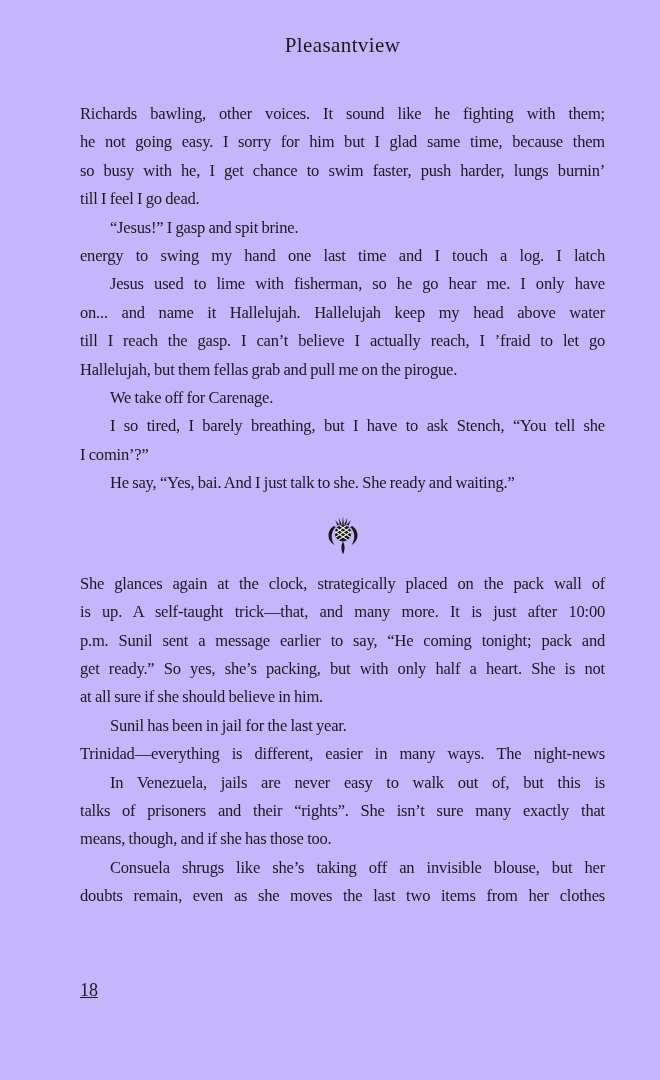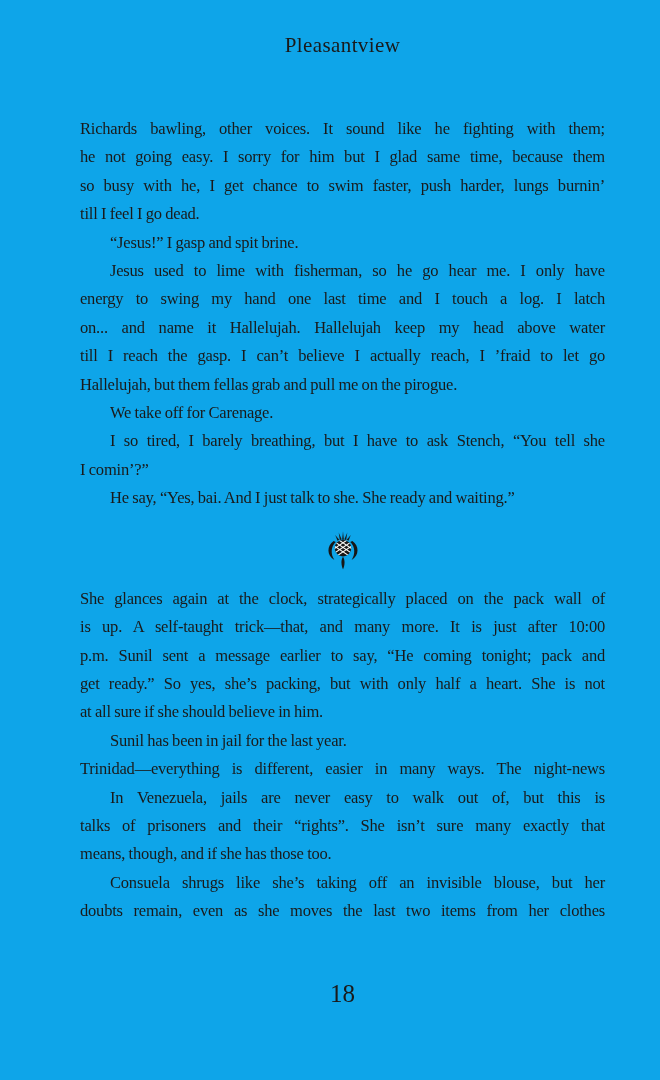--- a/index.html
+++ b/index.html
@@ -4,34 +4,34 @@
 <style>
   html, body { margin: 0; padding: 0; }
   body {
     width: 660px; height: 1080px;
     background: #e9e7e2;
     font-family: "Liberation Serif", serif;
   }
   .page {
     position: relative;
     width: 660px; height: 1080px;
-    background: #0ea5e9;
+    background: #c4b5fd;
     color: #1a1a1a;
     overflow: hidden;
   }
   .running-header {
     position: absolute;
     top: 33px; left: 80px; width: 525px;
     text-align: center;
     font-size: 21px;
     letter-spacing: 0.4px;
   }
   .text-block {
     position: absolute;
-    top: 115px; left: 80px; width: 525px;
+    top: 100px; left: 80px; width: 525px;
     font-size: 16.5px;
     line-height: 28.4px;
     letter-spacing: -0.2px;
     word-spacing: -0.5px;
   }
   .para { margin: 0; padding: 0; }
   .line {
     text-align: justify;
     text-align-last: justify;
     -moz-text-align-last: justify;
@@ -41,22 +41,23 @@
   .ornament-row {
     height: 44px;
     margin: 15px 0 13px 0;
     display: flex;
     justify-content: center;
     align-items: center;
   }
   .page-number {
     position: absolute;
     top: 980px; left: 80px; width: 525px;
-    text-align: center;
-    font-size: 25px;
+    text-align: left;
+    font-size: 18px;
+    text-decoration: underline;
   }
 </style>
 </head>
 <body>
 
 <div class="page">
 
   <div class="running-header">Pleasantview</div>
 
   <div class="text-block">
@@ -64,22 +65,22 @@
     <div class="para">
       <div class="line">Richards bawling, other voices. It sound like he fighting with them;</div>
       <div class="line">he not going easy. I sorry for him but I glad same time, because them</div>
       <div class="line">so busy with he, I get chance to swim faster, push harder, lungs burnin’</div>
       <div class="line last">till I feel I go dead.</div>
     </div>
     <div class="para">
       <div class="line ind last">“Jesus!” I gasp and spit brine.</div>
     </div>
     <div class="para">
+      <div class="line">energy to swing my hand one last time and I touch a log. I latch</div>
       <div class="line ind">Jesus used to lime with fisherman, so he go hear me. I only have</div>
-      <div class="line">energy to swing my hand one last time and I touch a log. I latch</div>
       <div class="line">on... and name it Hallelujah. Hallelujah keep my head above water</div>
       <div class="line">till I reach the gasp. I can’t believe I actually reach, I ’fraid to let go</div>
       <div class="line last">Hallelujah, but them fellas grab and pull me on the pirogue.</div>
     </div>
     <div class="para">
       <div class="line ind last">We take off for Carenage.</div>
     </div>
     <div class="para">
       <div class="line ind">I so tired, I barely breathing, but I have to ask Stench, “You tell she</div>
       <div class="line last">I comin’?”</div>

